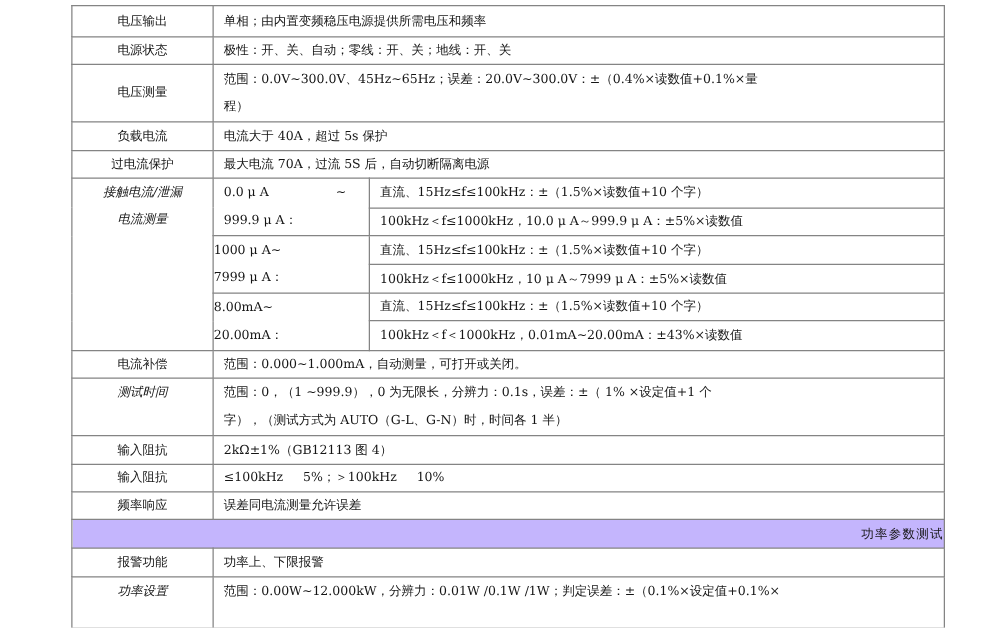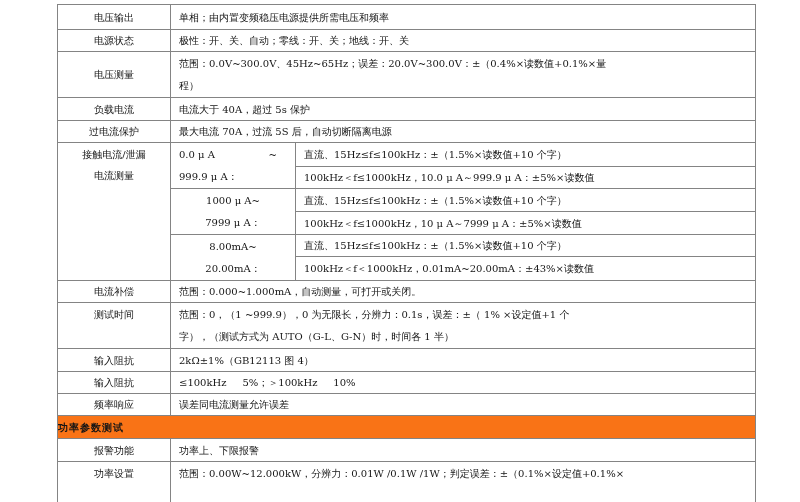--- a/index.html
+++ b/index.html
@@ -13,29 +13,29 @@
     border-collapse:collapse;table-layout:fixed;
   }
   td{
     border:1px solid #848484;
     font-size:10px;line-height:21px;
     padding:0;overflow:hidden;
     vertical-align:middle;
   }
   td.lbl{text-align:center;}
   td.val{text-align:left;padding:0 4px 0 8px;}
-  td.top{vertical-align:top;padding-top:1px;}
+  td.top{vertical-align:top;padding-top:1px;font-style:italic;}
   td.multi{vertical-align:top;padding-top:1px;}
   td.multi div{line-height:22px;}
   td.rng{vertical-align:top;padding-top:1px;}
-  td.rng .line{line-height:22px;text-align:center;}
+  td.rng .line{line-height:22px;}
   td.rng .line.leftline{text-align:left;padding-left:8px;}
   td.rng .spread{display:flex;justify-content:space-between;padding:0 18px 0 8px;line-height:22px;gap:24px;}
   td.section{
-    background:#f97316;text-align:left;font-weight:bold;
+    background:#c4b5fd;text-align:right;font-weight:normal;
     letter-spacing:1px;
   }
   tr.h25{height:25px;} tr.h23{height:23px;} tr.h22{height:22px;}
   tr.h45{height:45px;} tr.h41{height:41px;}
 </style>
 </head>
 <body>
 
 <table class="spec">
   <colgroup>

